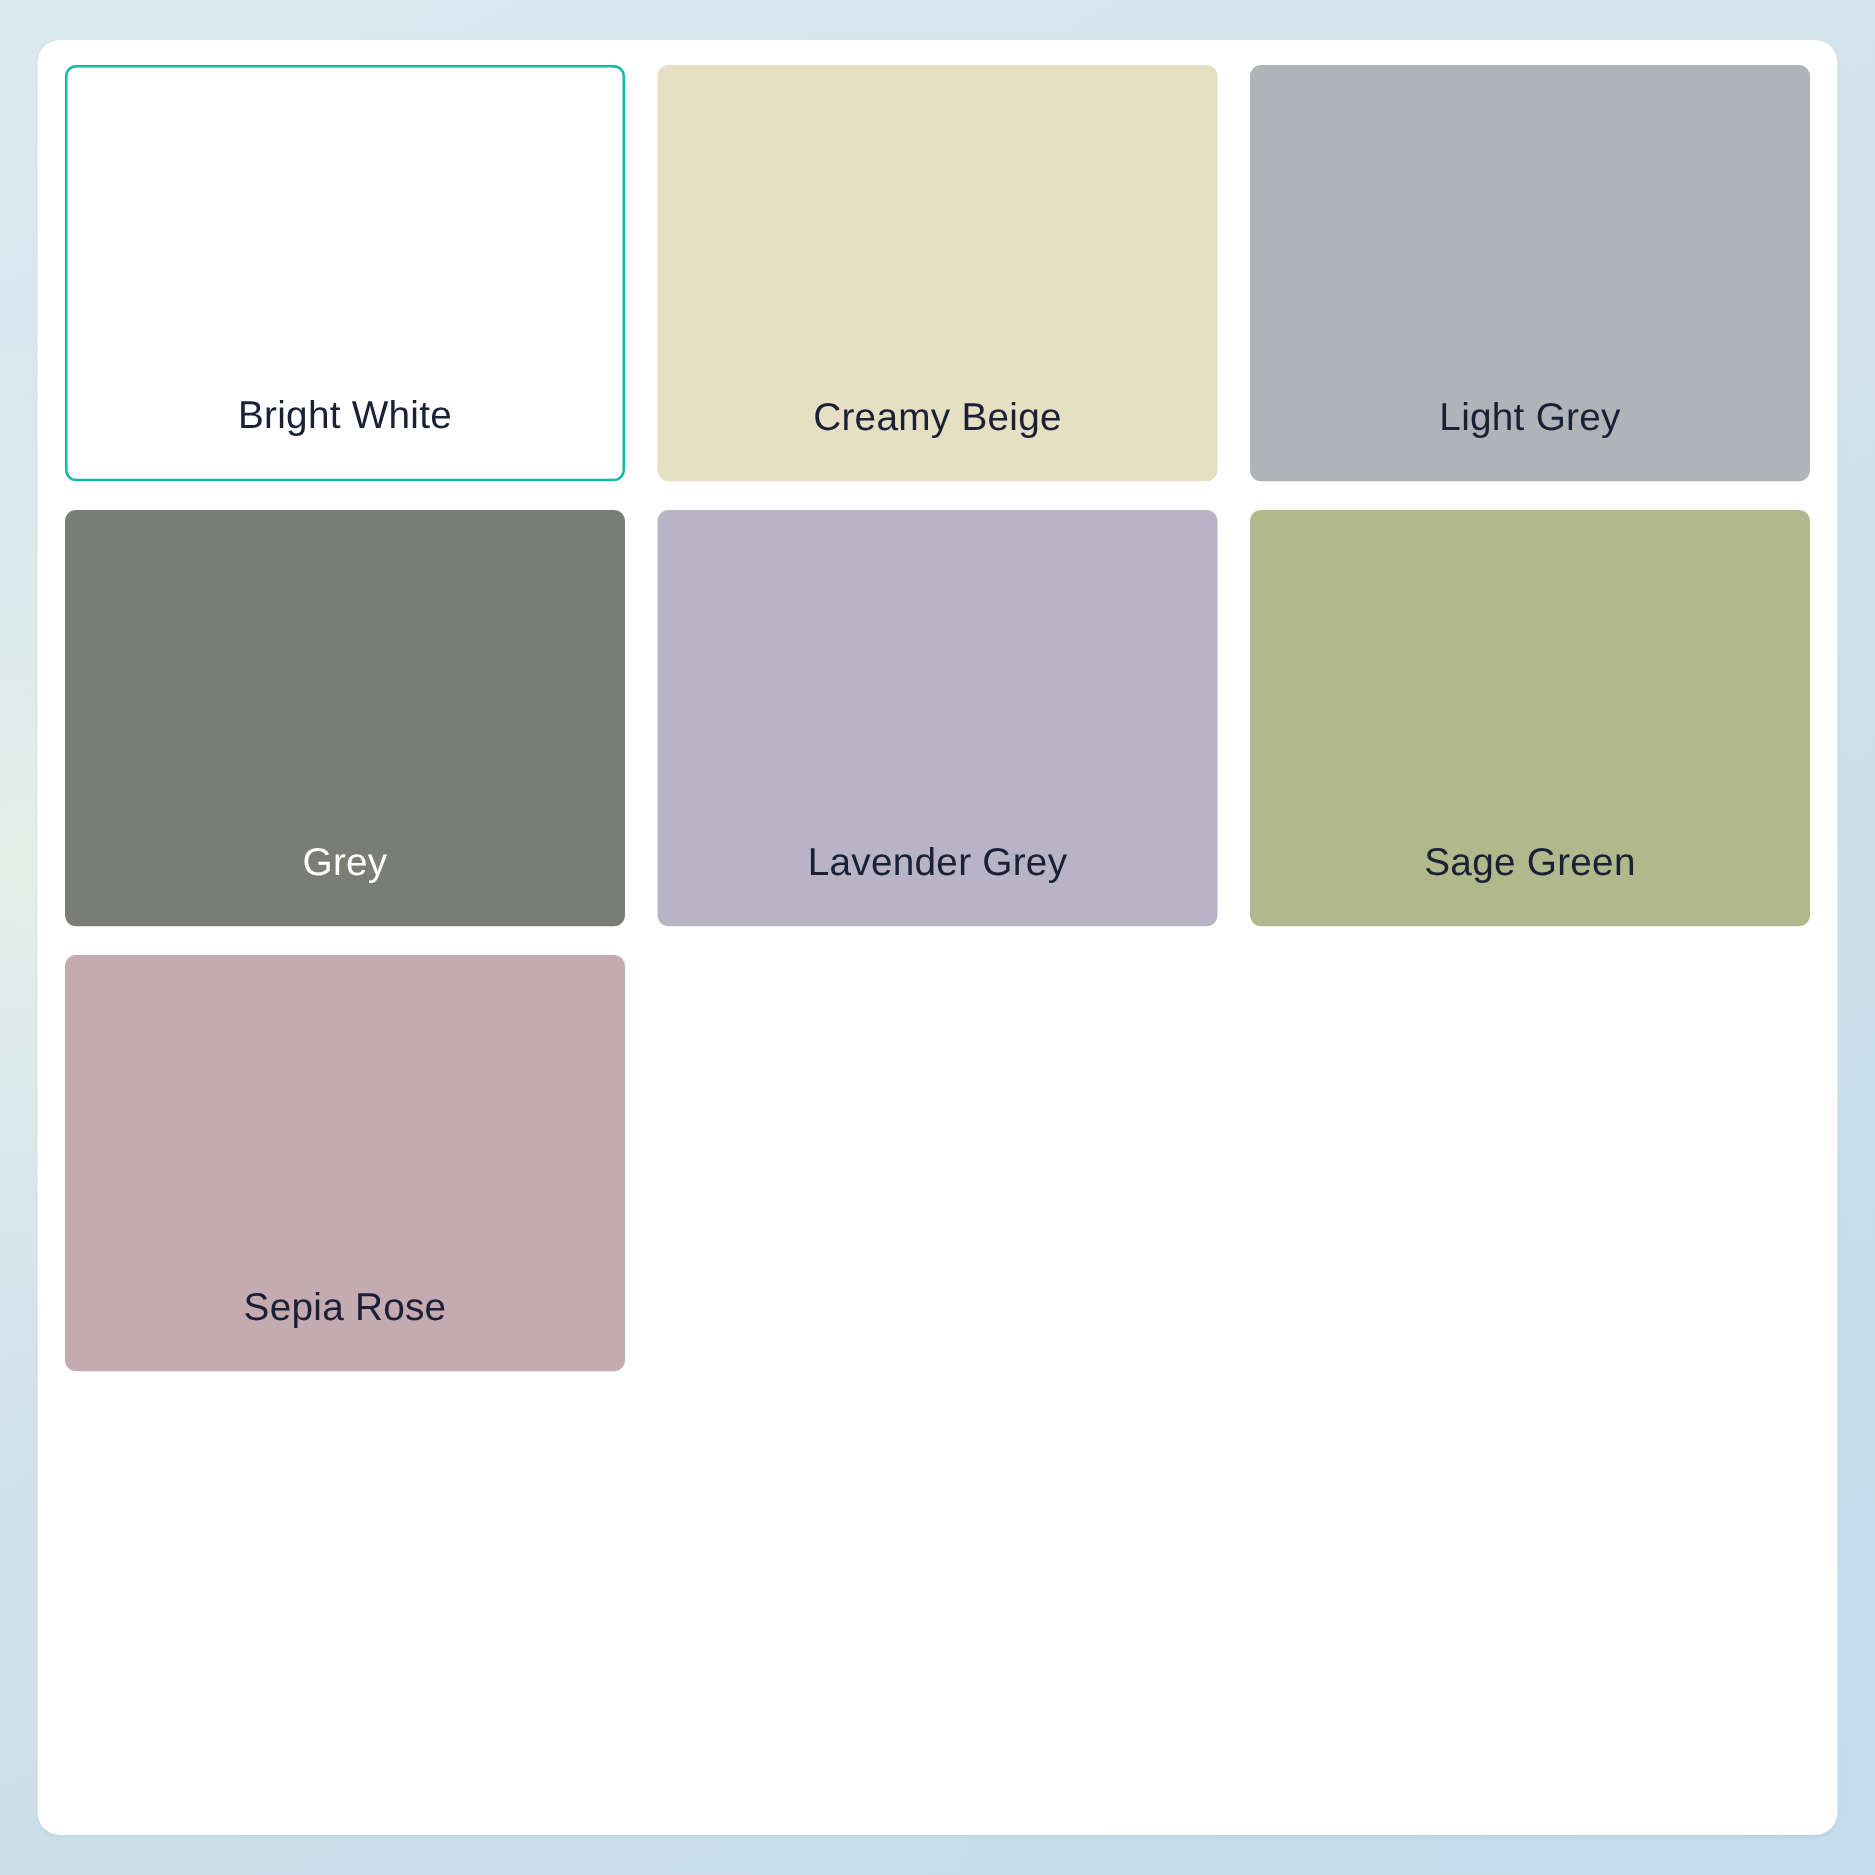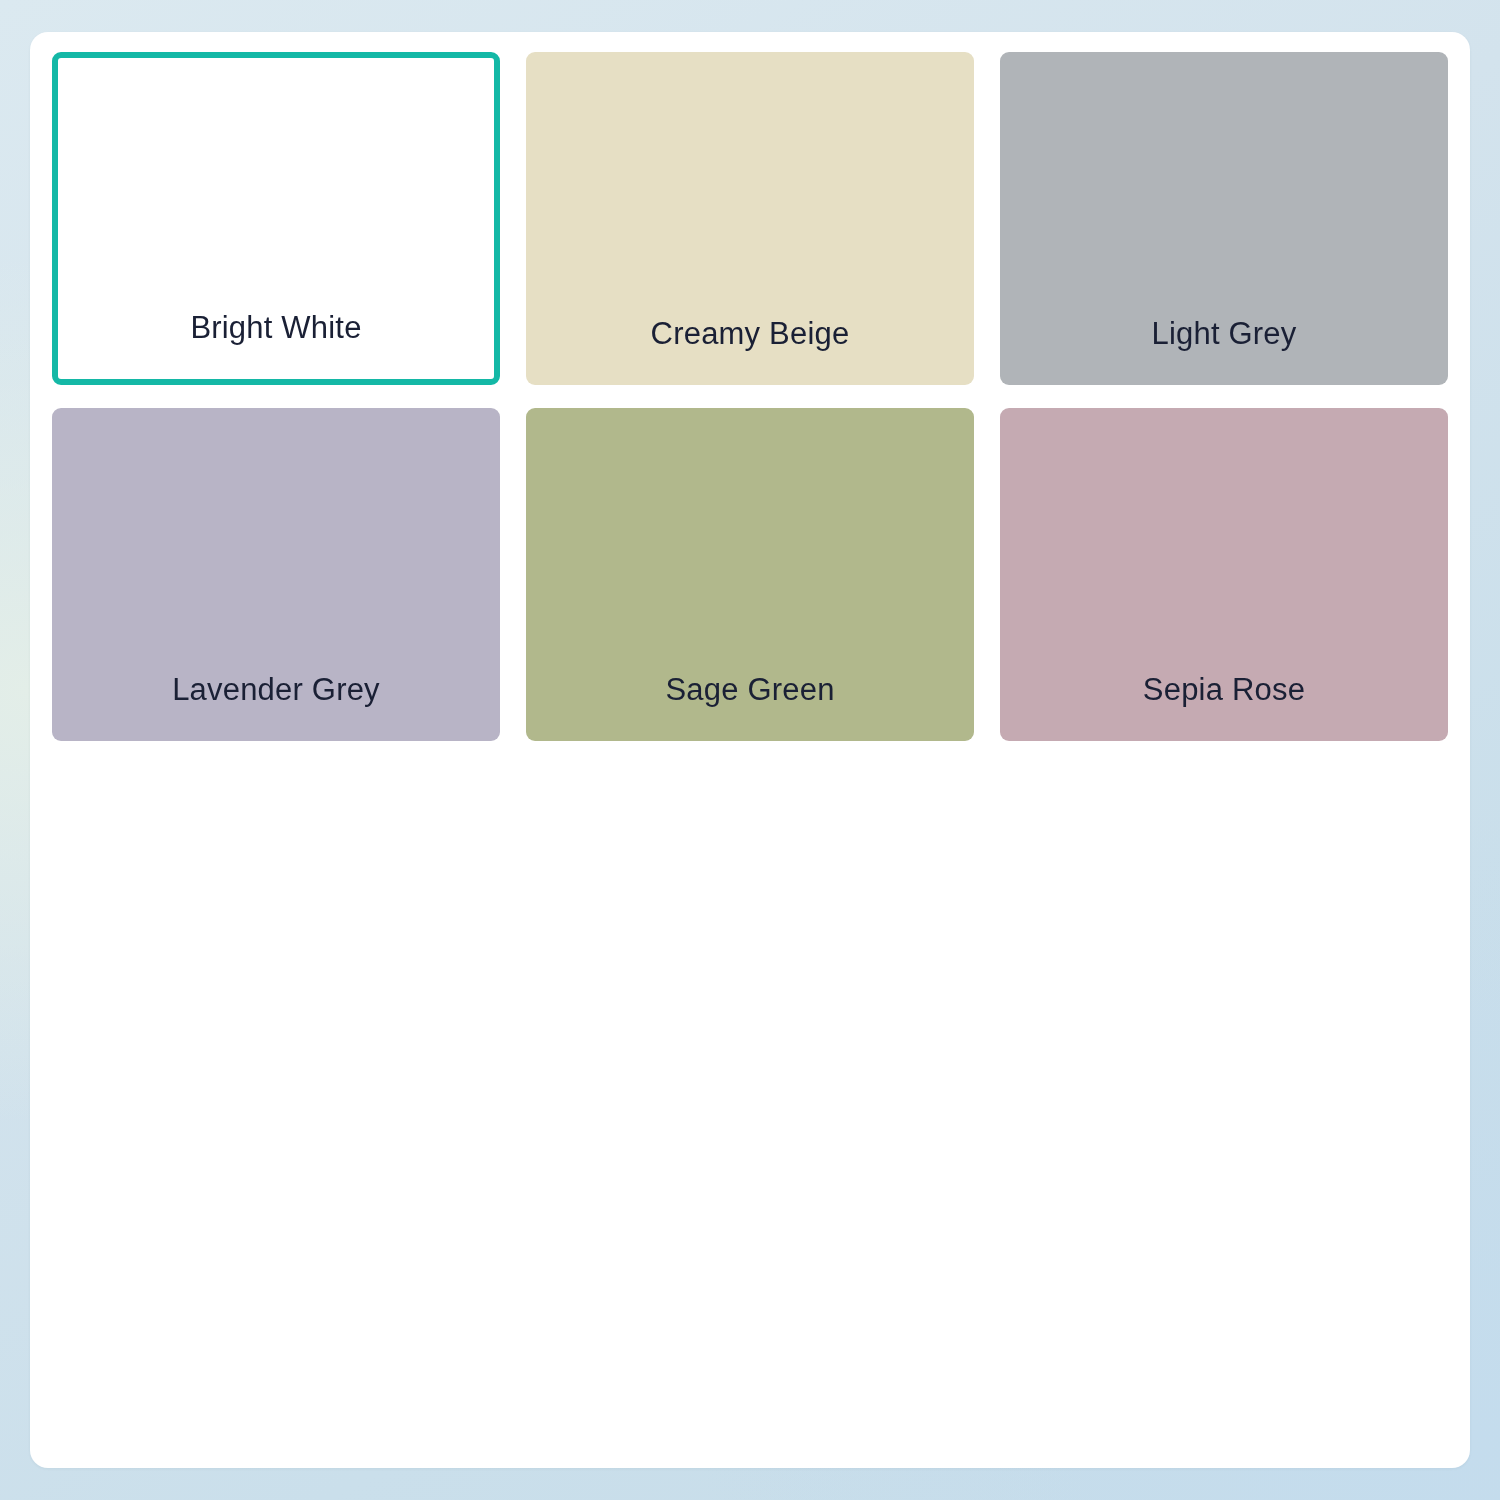--- a/index.html
+++ b/index.html
@@ -53,21 +53,21 @@
     position: relative;
     border-radius: 9px;
     box-sizing: border-box;
     display: flex;
     align-items: flex-end;
     justify-content: center;
     overflow: hidden;
   }
 
   .swatch.has-border {
-    border: 6px solid #14b8a6;
+    border: 2px solid #14b8a6;
   }
 
   .swatch-label {
     width: 100%;
     text-align: center;
     font-size: 31px;
     font-weight: 300;
     letter-spacing: 0.2px;
     line-height: 1.1;
     padding-bottom: 34px;
@@ -82,20 +82,23 @@
     <div class="swatch-grid">
         <div class="swatch has-border" style="background: rgb(255, 255, 255);">
           <div class="swatch-label" style="color: rgb(26, 32, 53);">Bright White</div>
         </div>
         <div class="swatch" style="background: rgb(230, 223, 196);">
           <div class="swatch-label" style="color: rgb(26, 32, 53);">Creamy Beige</div>
         </div>
         <div class="swatch" style="background: rgb(176, 180, 184);">
           <div class="swatch-label" style="color: rgb(26, 32, 53);">Light Grey</div>
         </div>
+        <div class="swatch" style="background: rgb(122, 124, 118);">
+          <div class="swatch-label" style="color: rgb(255, 255, 255);">Grey</div>
+        </div>
         <div class="swatch" style="background: rgb(184, 180, 198);">
           <div class="swatch-label" style="color: rgb(26, 32, 53);">Lavender Grey</div>
         </div>
         <div class="swatch" style="background: rgb(177, 184, 140);">
           <div class="swatch-label" style="color: rgb(26, 32, 53);">Sage Green</div>
         </div>
         <div class="swatch" style="background: rgb(197, 170, 178); justify-content: center;">
           <div class="swatch-label" style="color: rgb(26, 32, 53);">Sepia Rose</div>
         </div>
       </div>

